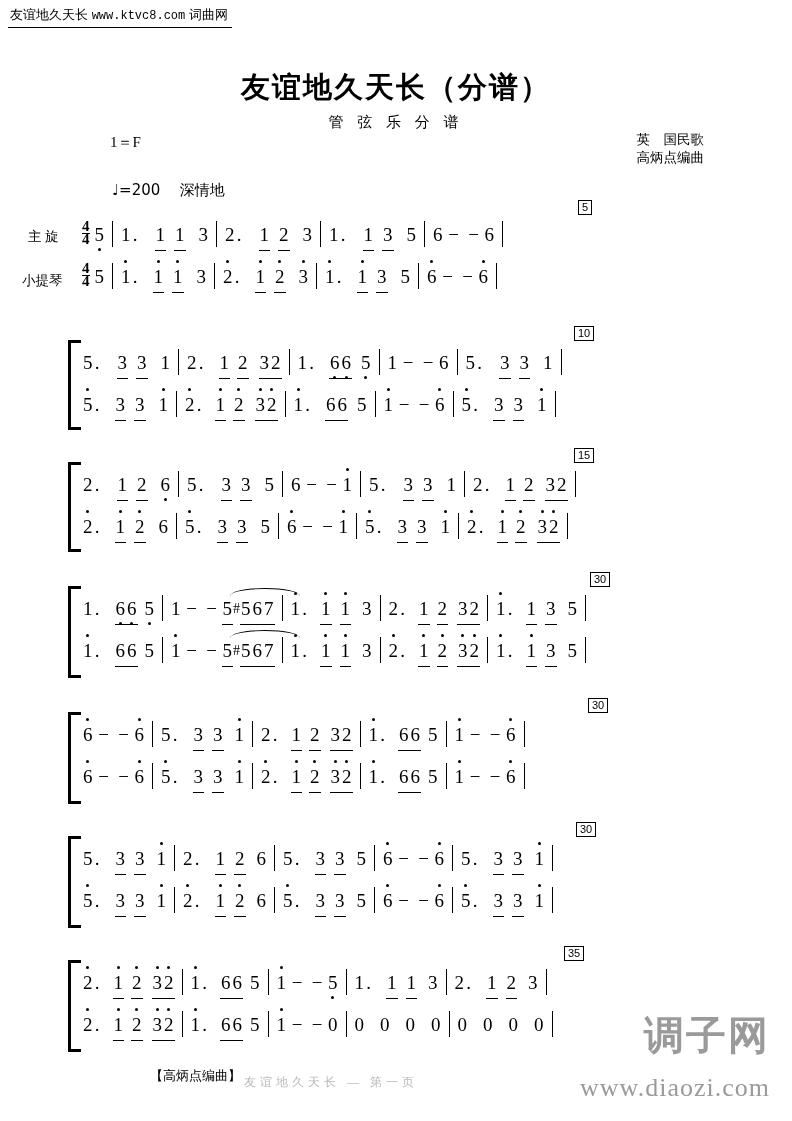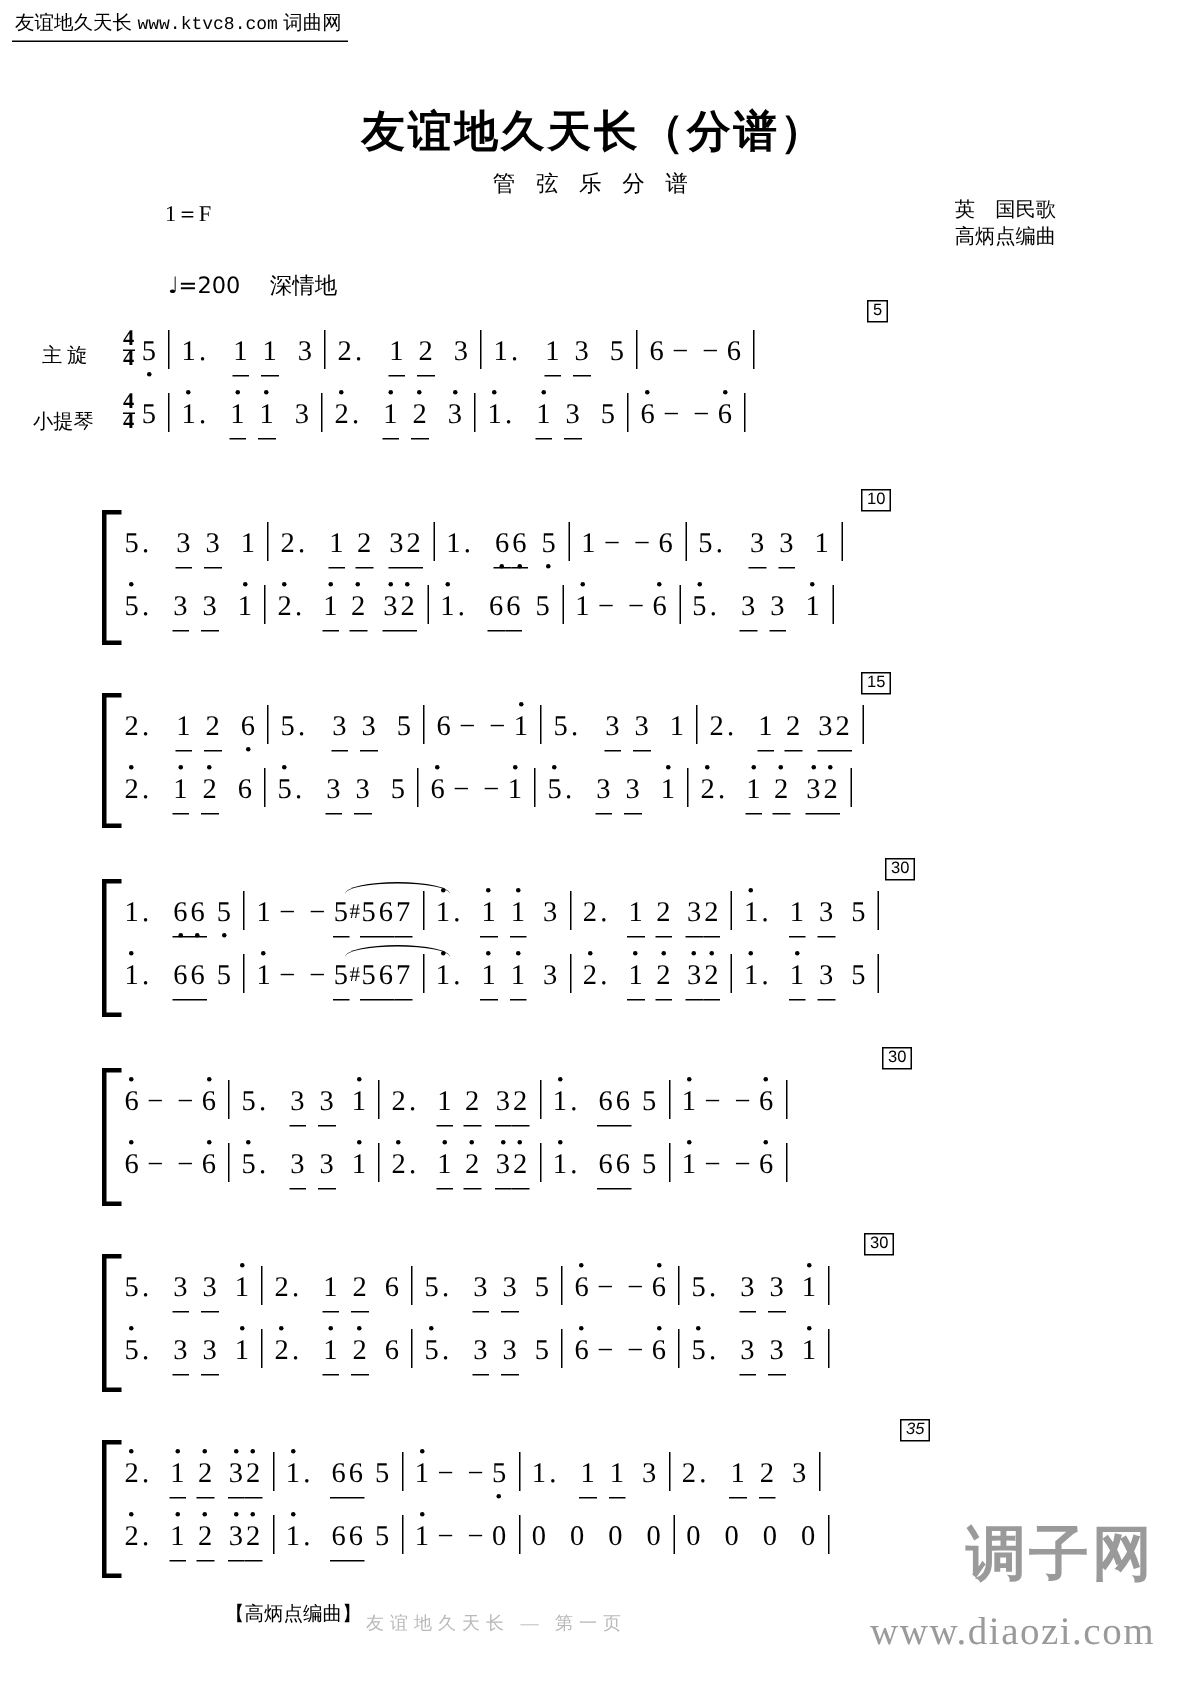--- a/index.html
+++ b/index.html
@@ -293,21 +293,21 @@
     <span class="tok"><span class="n oct-up">5</span><span class="dot">.</span><span class="sp" style="width:14px"></span><span class="n und">3</span><span class="sp" style="width:8px"></span><span class="n und">3</span><span class="sp" style="width:10px"></span><span class="n oct-up">1</span></span><span class="bl"></span>
     <span class="tok"><span class="n oct-up">2</span><span class="dot">.</span><span class="sp" style="width:14px"></span><span class="n und oct-up">1</span><span class="sp" style="width:8px"></span><span class="n und oct-up">2</span><span class="sp" style="width:10px"></span><span class="n">6</span></span><span class="bl"></span>
     <span class="tok"><span class="n oct-up">5</span><span class="dot">.</span><span class="sp" style="width:14px"></span><span class="n und">3</span><span class="sp" style="width:8px"></span><span class="n und">3</span><span class="sp" style="width:10px"></span><span class="n">5</span></span><span class="bl"></span>
     <span class="tok"><span class="n oct-up">6</span><span class="dash">−</span><span class="dash">−</span><span class="n oct-up">6</span></span><span class="bl"></span>
     <span class="tok"><span class="n oct-up">5</span><span class="dot">.</span><span class="sp" style="width:14px"></span><span class="n und">3</span><span class="sp" style="width:8px"></span><span class="n und">3</span><span class="sp" style="width:10px"></span><span class="n oct-up">1</span></span><span class="bl"></span>
   </div>
 </div>
 
 <div class="system" style="top:960px;height:92px;">
   <div class="brace" style="height:86px;"></div>
-  <div class="bar-num" style="left:532px;top:-14px;font-style:italic;">35</div>
+  <div class="bar-num" style="left:496px;top:-14px;">35</div>
 
   <div class="line" style="top:8px;">
     <span class="tok"><span class="n oct-up">2</span><span class="dot">.</span><span class="sp" style="width:12px"></span><span class="n und oct-up">1</span><span class="sp" style="width:7px"></span><span class="n und oct-up">2</span><span class="sp" style="width:9px"></span><span class="n und oct-up">3</span><span class="n und oct-up">2</span></span><span class="bl"></span>
     <span class="tok"><span class="n oct-up">1</span><span class="dot">.</span><span class="sp" style="width:12px"></span><span class="n und">6</span><span class="n und">6</span><span class="sp" style="width:6px"></span><span class="n">5</span></span><span class="bl"></span>
     <span class="tok"><span class="n oct-up">1</span><span class="dash">−</span><span class="dash">−</span><span class="n oct-dn">5</span></span><span class="bl"></span>
     <span class="tok"><span class="n">1</span><span class="dot">.</span><span class="sp" style="width:14px"></span><span class="n und">1</span><span class="sp" style="width:8px"></span><span class="n und">1</span><span class="sp" style="width:10px"></span><span class="n">3</span></span><span class="bl"></span>
     <span class="tok"><span class="n">2</span><span class="dot">.</span><span class="sp" style="width:14px"></span><span class="n und">1</span><span class="sp" style="width:8px"></span><span class="n und">2</span><span class="sp" style="width:10px"></span><span class="n">3</span></span><span class="bl"></span>
   </div>
 
   <div class="line" style="top:50px;">

